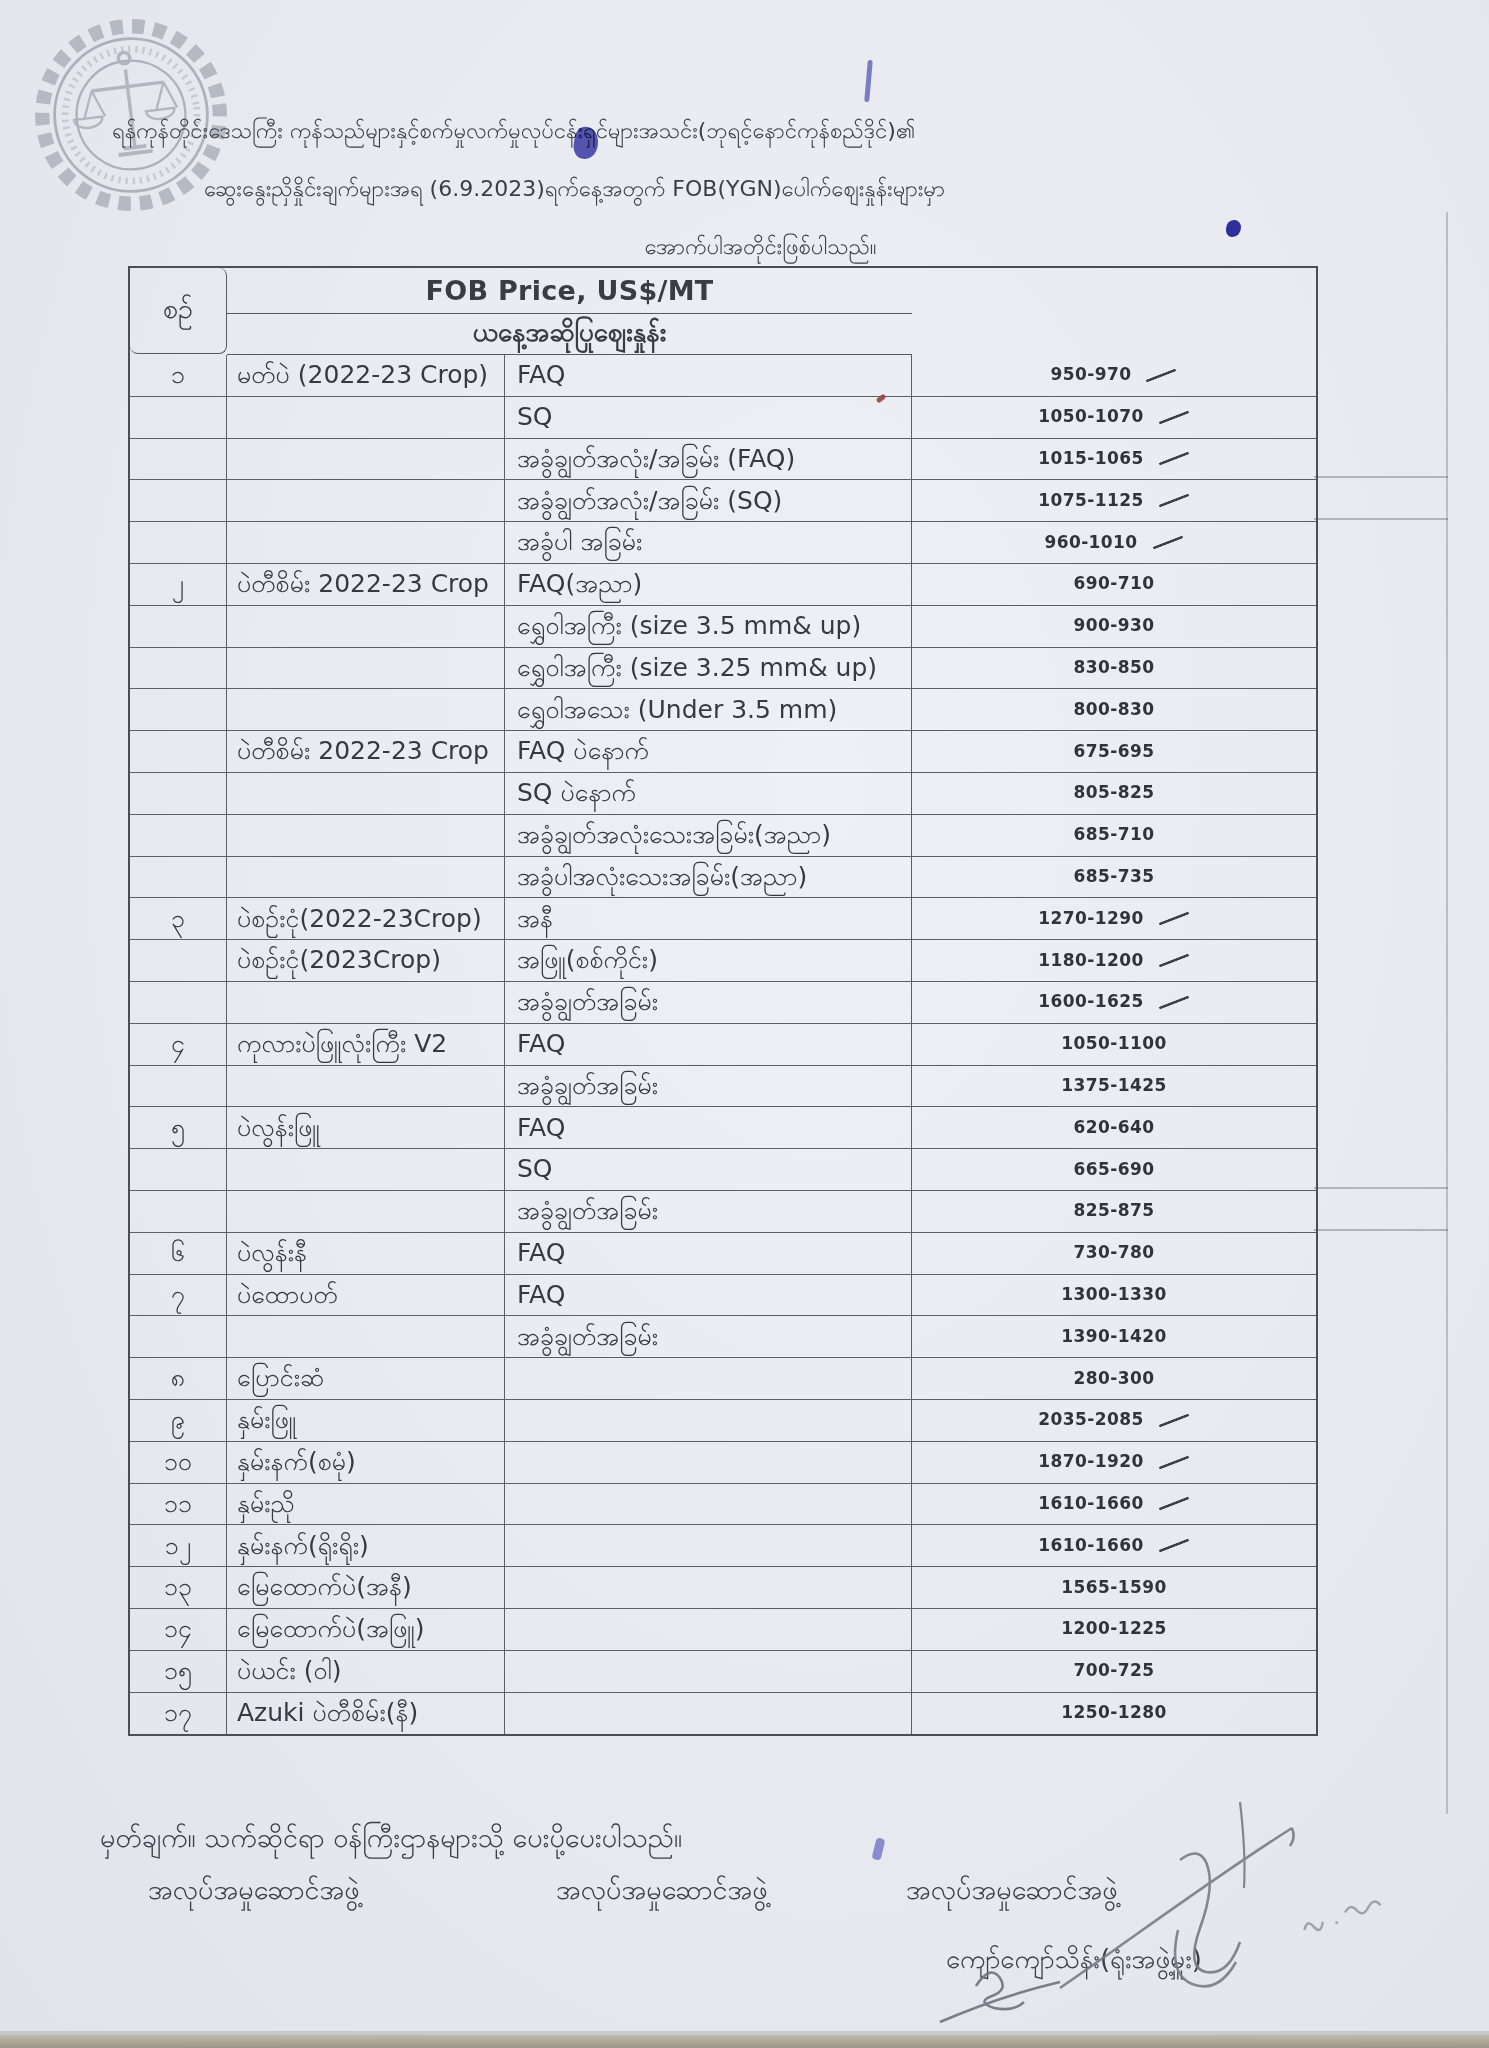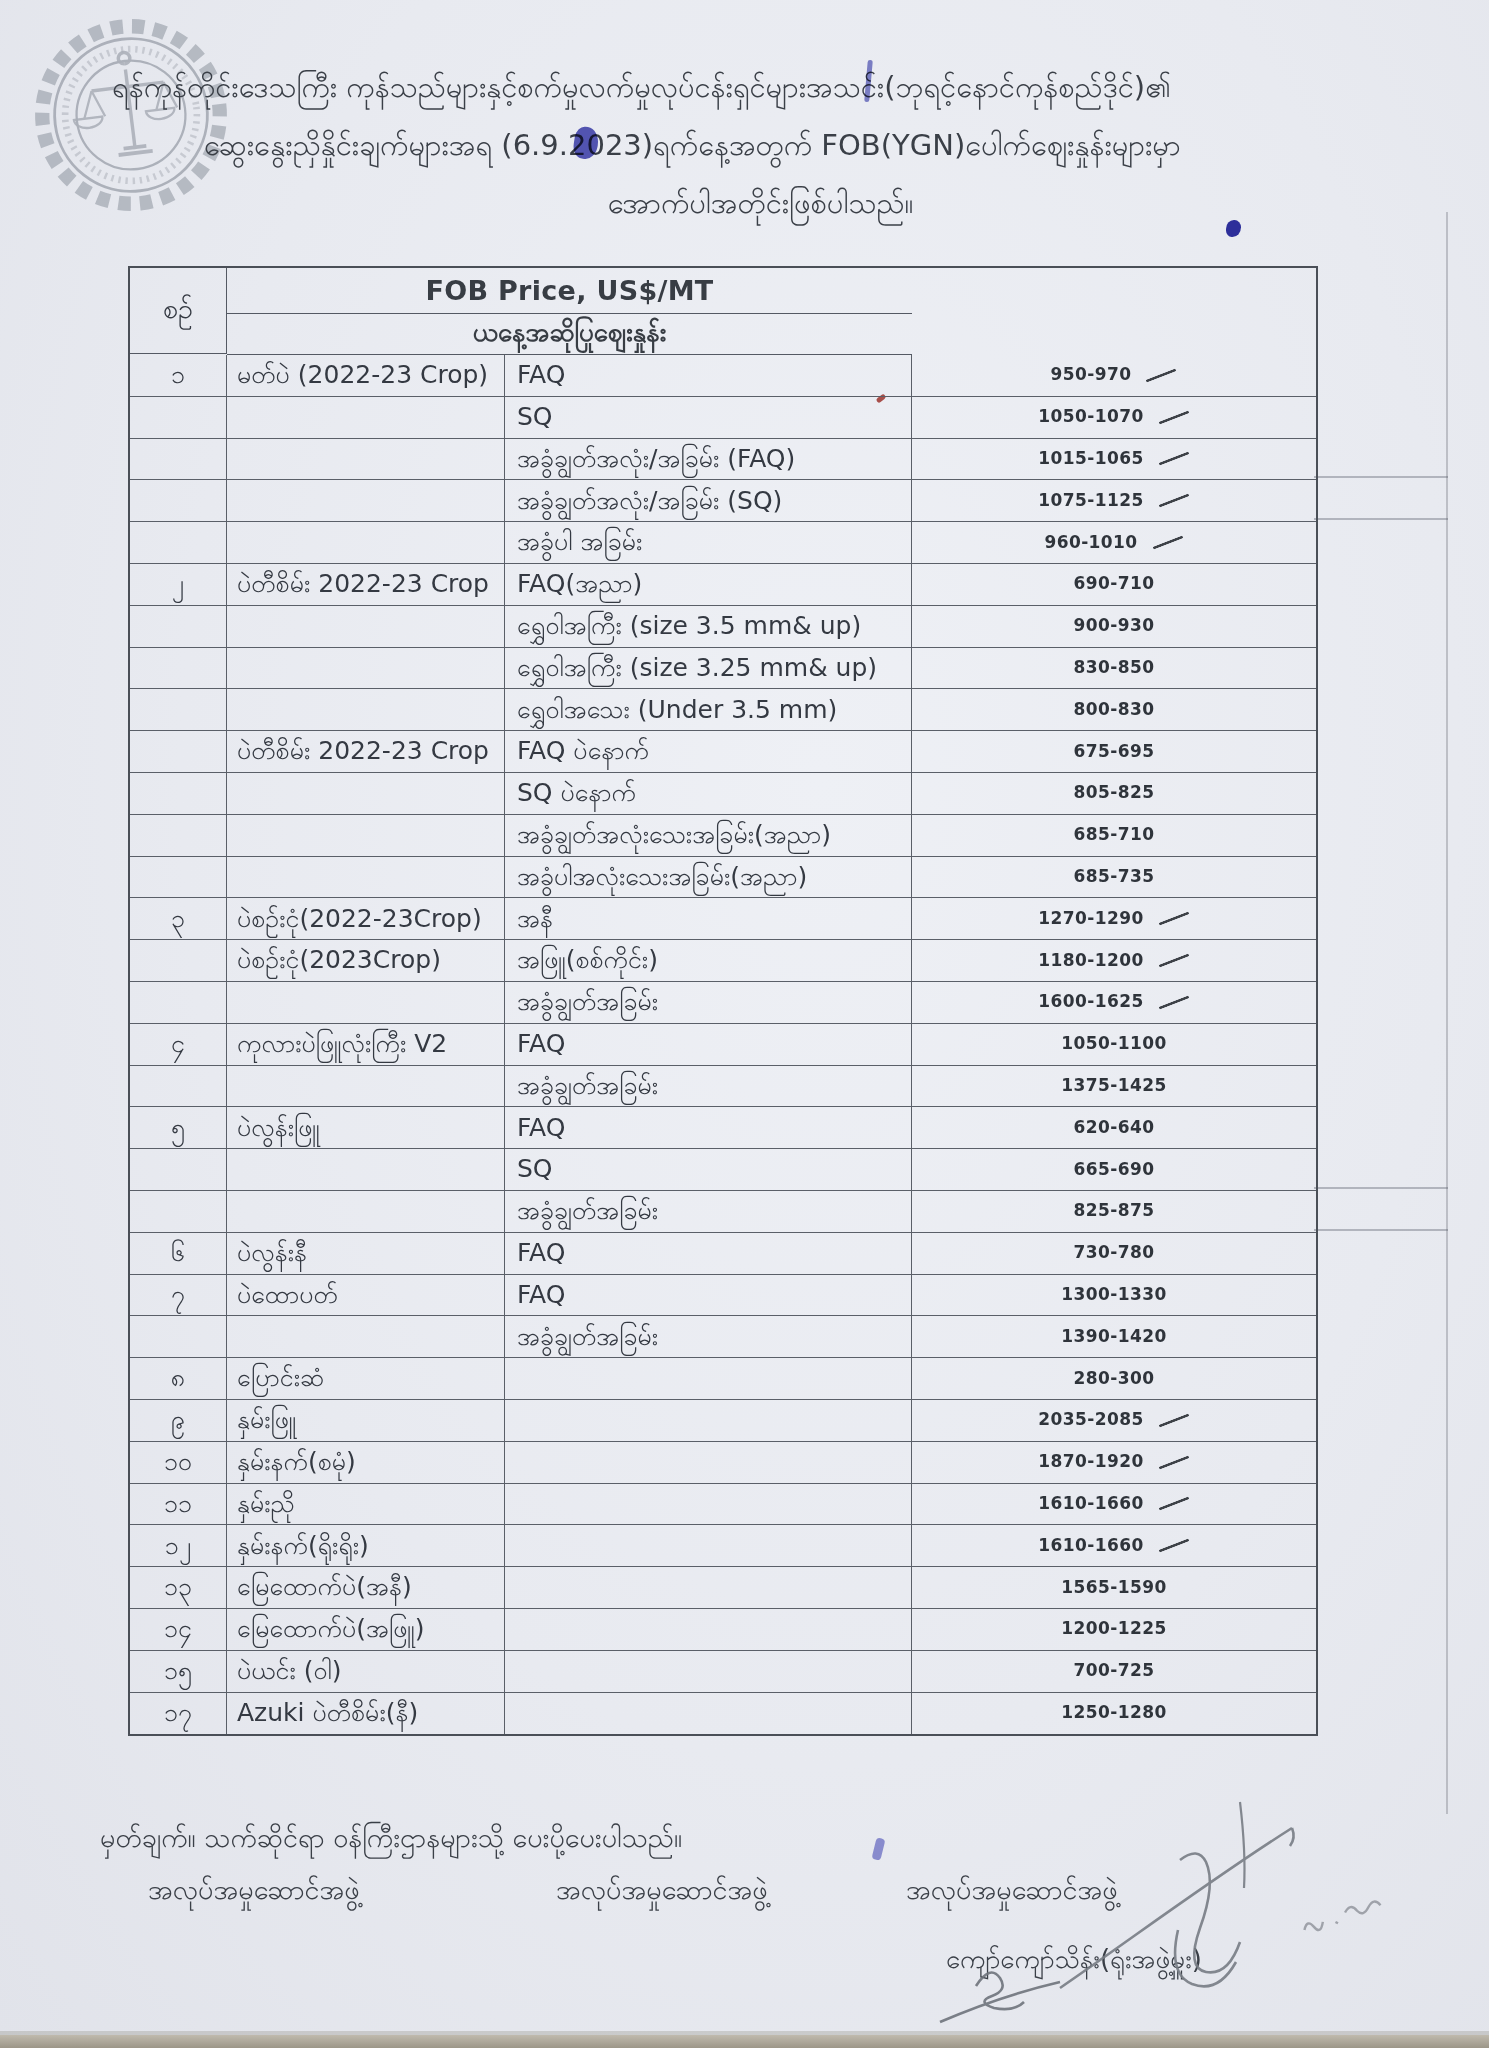--- a/index.html
+++ b/index.html
@@ -8,38 +8,38 @@
     width:1489px;height:2048px;
     margin:0 auto;
     background:radial-gradient(ellipse at 55% 38%, #eef0f5 0%, #e8eaf0 55%, #e1e3ea 100%);
     font-family:"DejaVu Sans","Liberation Sans",sans-serif;
     color:#383d44;
     overflow:hidden;
   }
   
   .seal{position:absolute;left:26px;top:10px;width:210px;height:210px;transform:rotate(-7deg);opacity:.62;}
   
-  .hline{position:absolute;font-size:29px;line-height:46px;color:#3a3f47;white-space:nowrap;}
+  .hline{position:absolute;font-size:22px;line-height:46px;color:#3a3f47;white-space:nowrap;margin-top:44px;}
   .h1{left:112px;top:64px;}
   .h2{left:204px;top:122px;}
   .h3{left:0;top:180px;width:100%;text-align:center;padding-left:32px;box-sizing:border-box;}
   
   .ink{position:absolute;pointer-events:none;}
   .ink-date{left:574px;top:127px;width:24px;height:32px;background:#2a2da6;border-radius:40% 55% 50% 45%;opacity:.78;transform:rotate(9deg);mix-blend-mode:multiply;}
   .ink-streak{left:866px;top:60px;width:5px;height:42px;background:#3236ad;opacity:.6;transform:rotate(5deg);border-radius:3px;mix-blend-mode:multiply;}
   .ink-dot{left:1226px;top:220px;width:15px;height:17px;background:#181b90;border-radius:55% 45% 60% 40%;opacity:.9;}
   .ink-blue-small{left:874px;top:1838px;width:9px;height:22px;background:#3a3eb0;opacity:.55;border-radius:4px;transform:rotate(14deg);}
   .red-speck{left:876px;top:396px;width:10px;height:5px;background:#97271f;opacity:.8;transform:rotate(-38deg);border-radius:3px;}
   
   .artifact-v{position:absolute;left:1446px;top:212px;width:2px;height:1602px;background:rgba(88,93,104,.30);}
   .artifact-h{position:absolute;height:2px;background:rgba(88,93,104,.38);}
   
   .tbl{position:absolute;left:128px;top:266px;width:1186px;border:2.4px solid #4a4f57;box-sizing:content-box;}
   .thead{display:grid;grid-template-columns:97px 685px 404px;}
-  .th{display:flex;align-items:center;justify-content:center;font-size:27px;color:#343942;}
+  .th{display:flex;align-items:center;justify-content:center;font-size:27px;color:#343942;border-radius:8px;}
   .th-no,.th-type{height:85px;border-right:1.6px solid #545963;border-bottom:1.8px solid #545963;}
   .th-price{display:flex;flex-direction:column;font-weight:bold;}
   .th-price-main{height:45px;display:flex;align-items:center;justify-content:center;border-bottom:1.6px solid #545963;font-size:27px;letter-spacing:.3px;}
   .th-price-sub{height:40px;display:flex;align-items:center;justify-content:center;border-bottom:1.8px solid #545963;font-size:26px;}
   .row{display:grid;grid-template-columns:97px 278px 407px 404px;height:41.8px;}
   .cell{border-right:1.6px solid #5a5f68;border-bottom:1.5px solid #5a5f68;display:flex;align-items:center;overflow:visible;font-size:25px;line-height:1.05;color:#343942;}
   .row:last-child .cell{border-bottom:none;}
   .c-no{justify-content:center;}
   .c-name{padding-left:10px;}
   .c-grade{padding-left:12px;}

